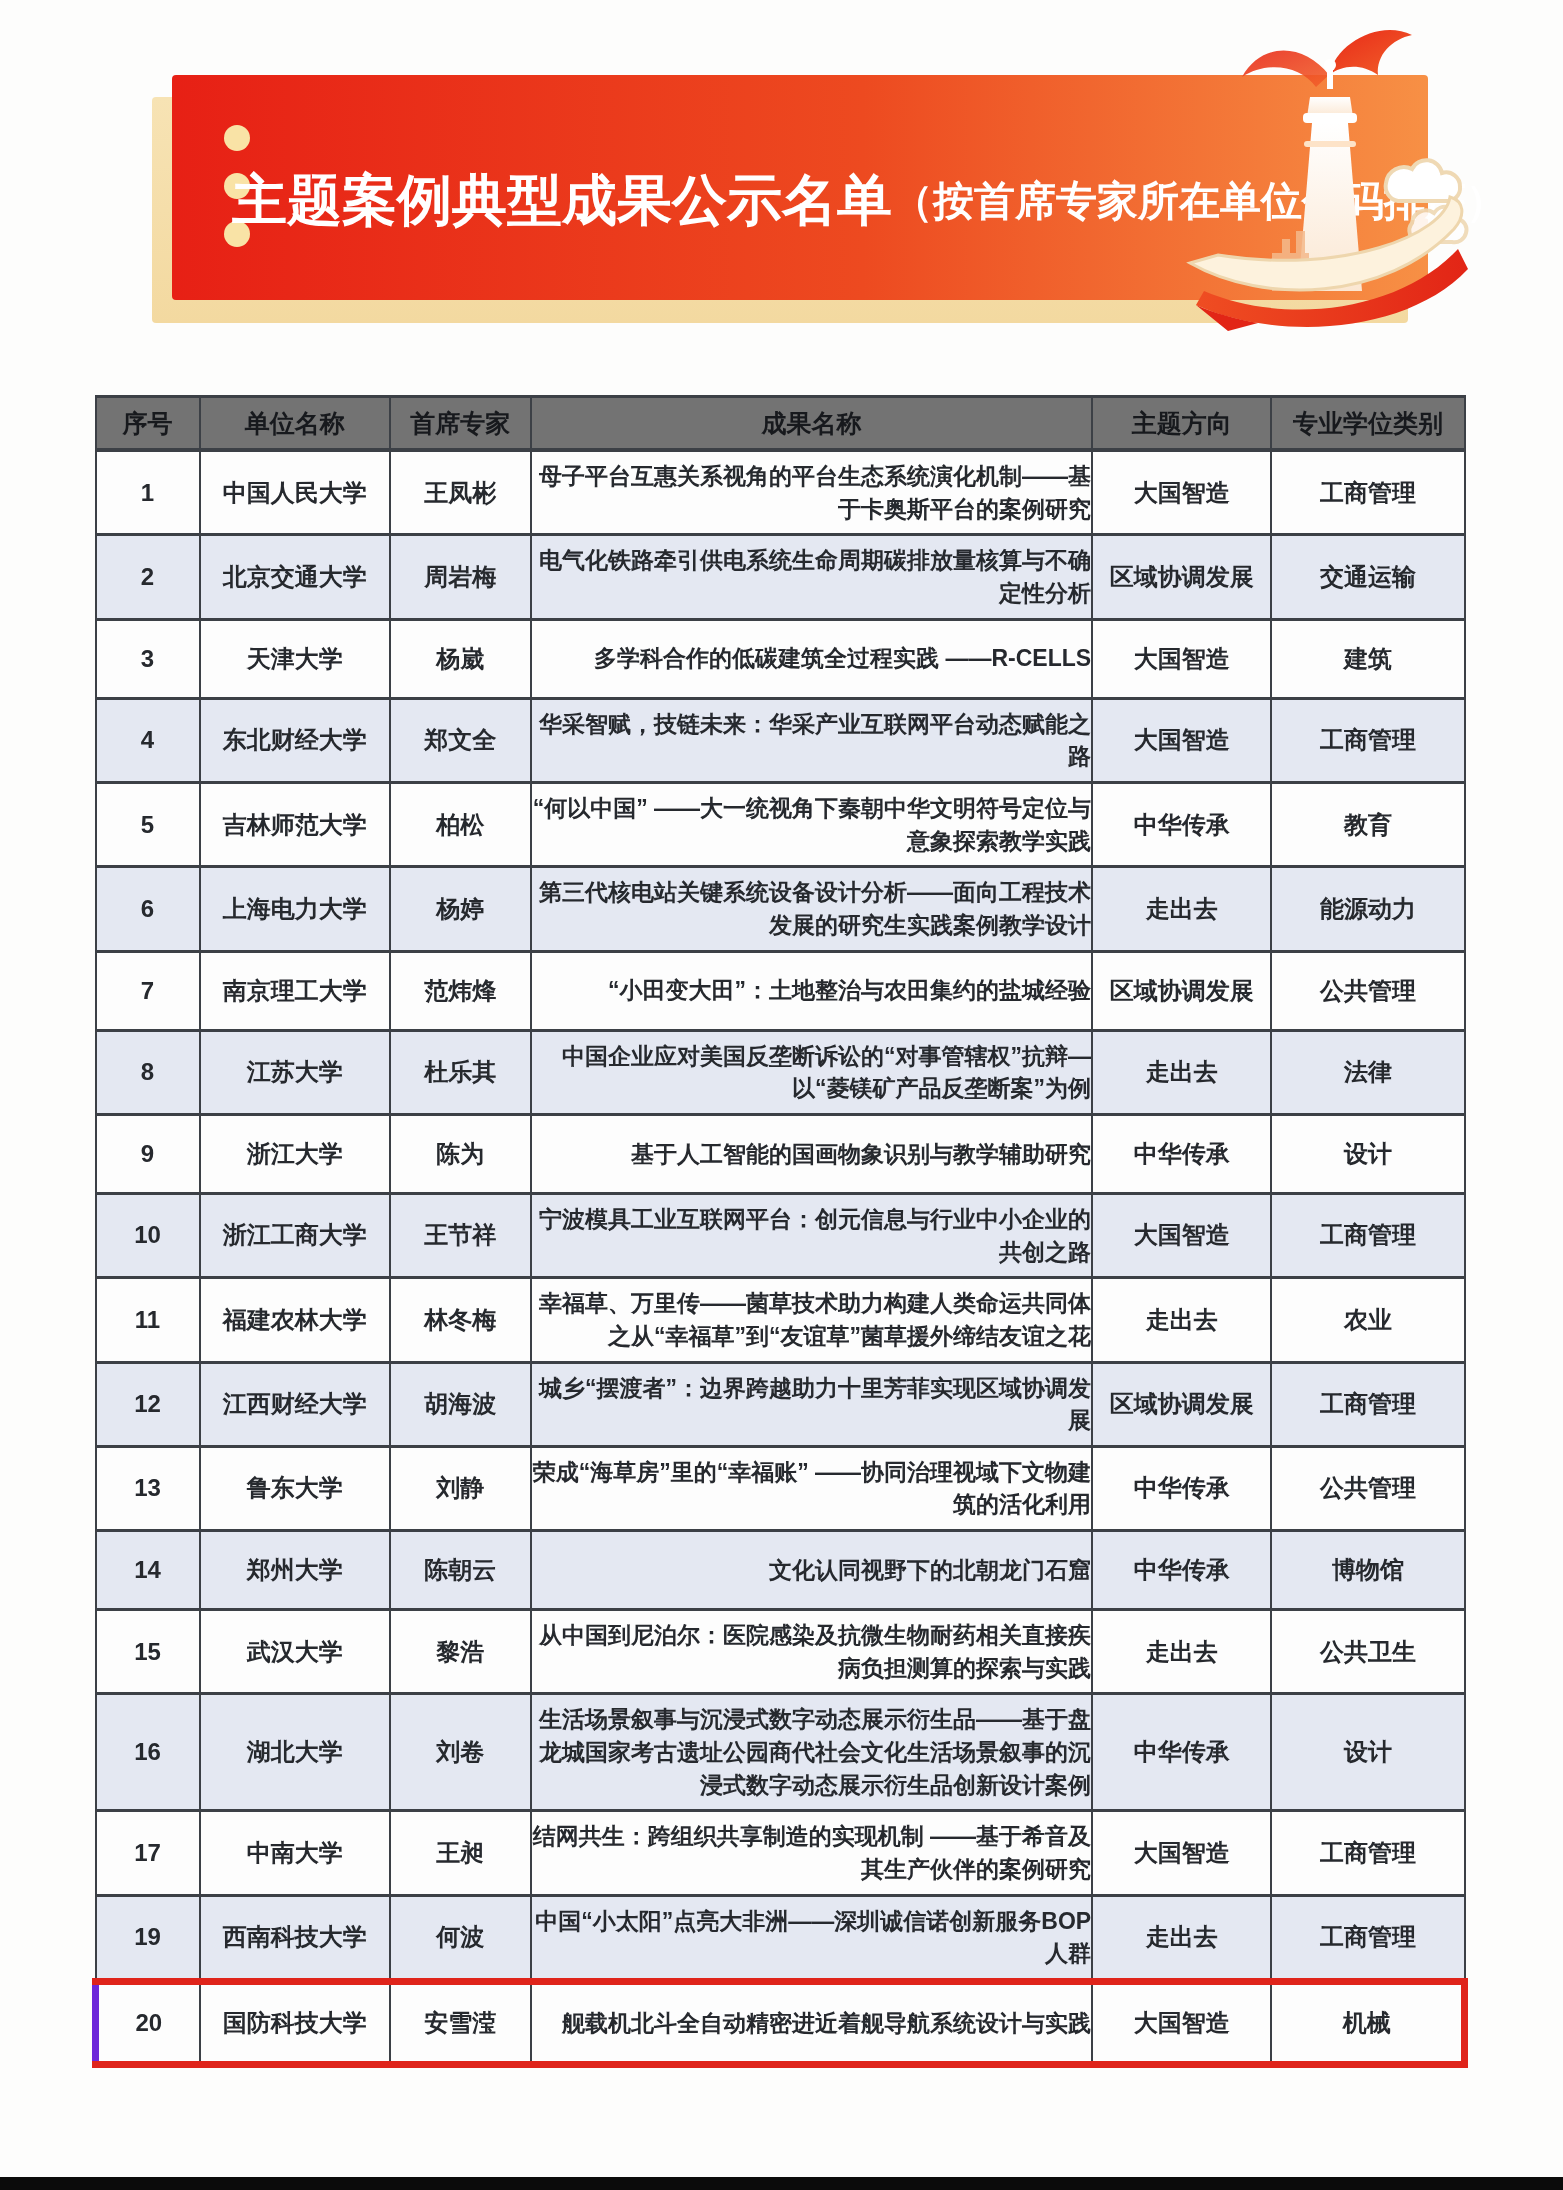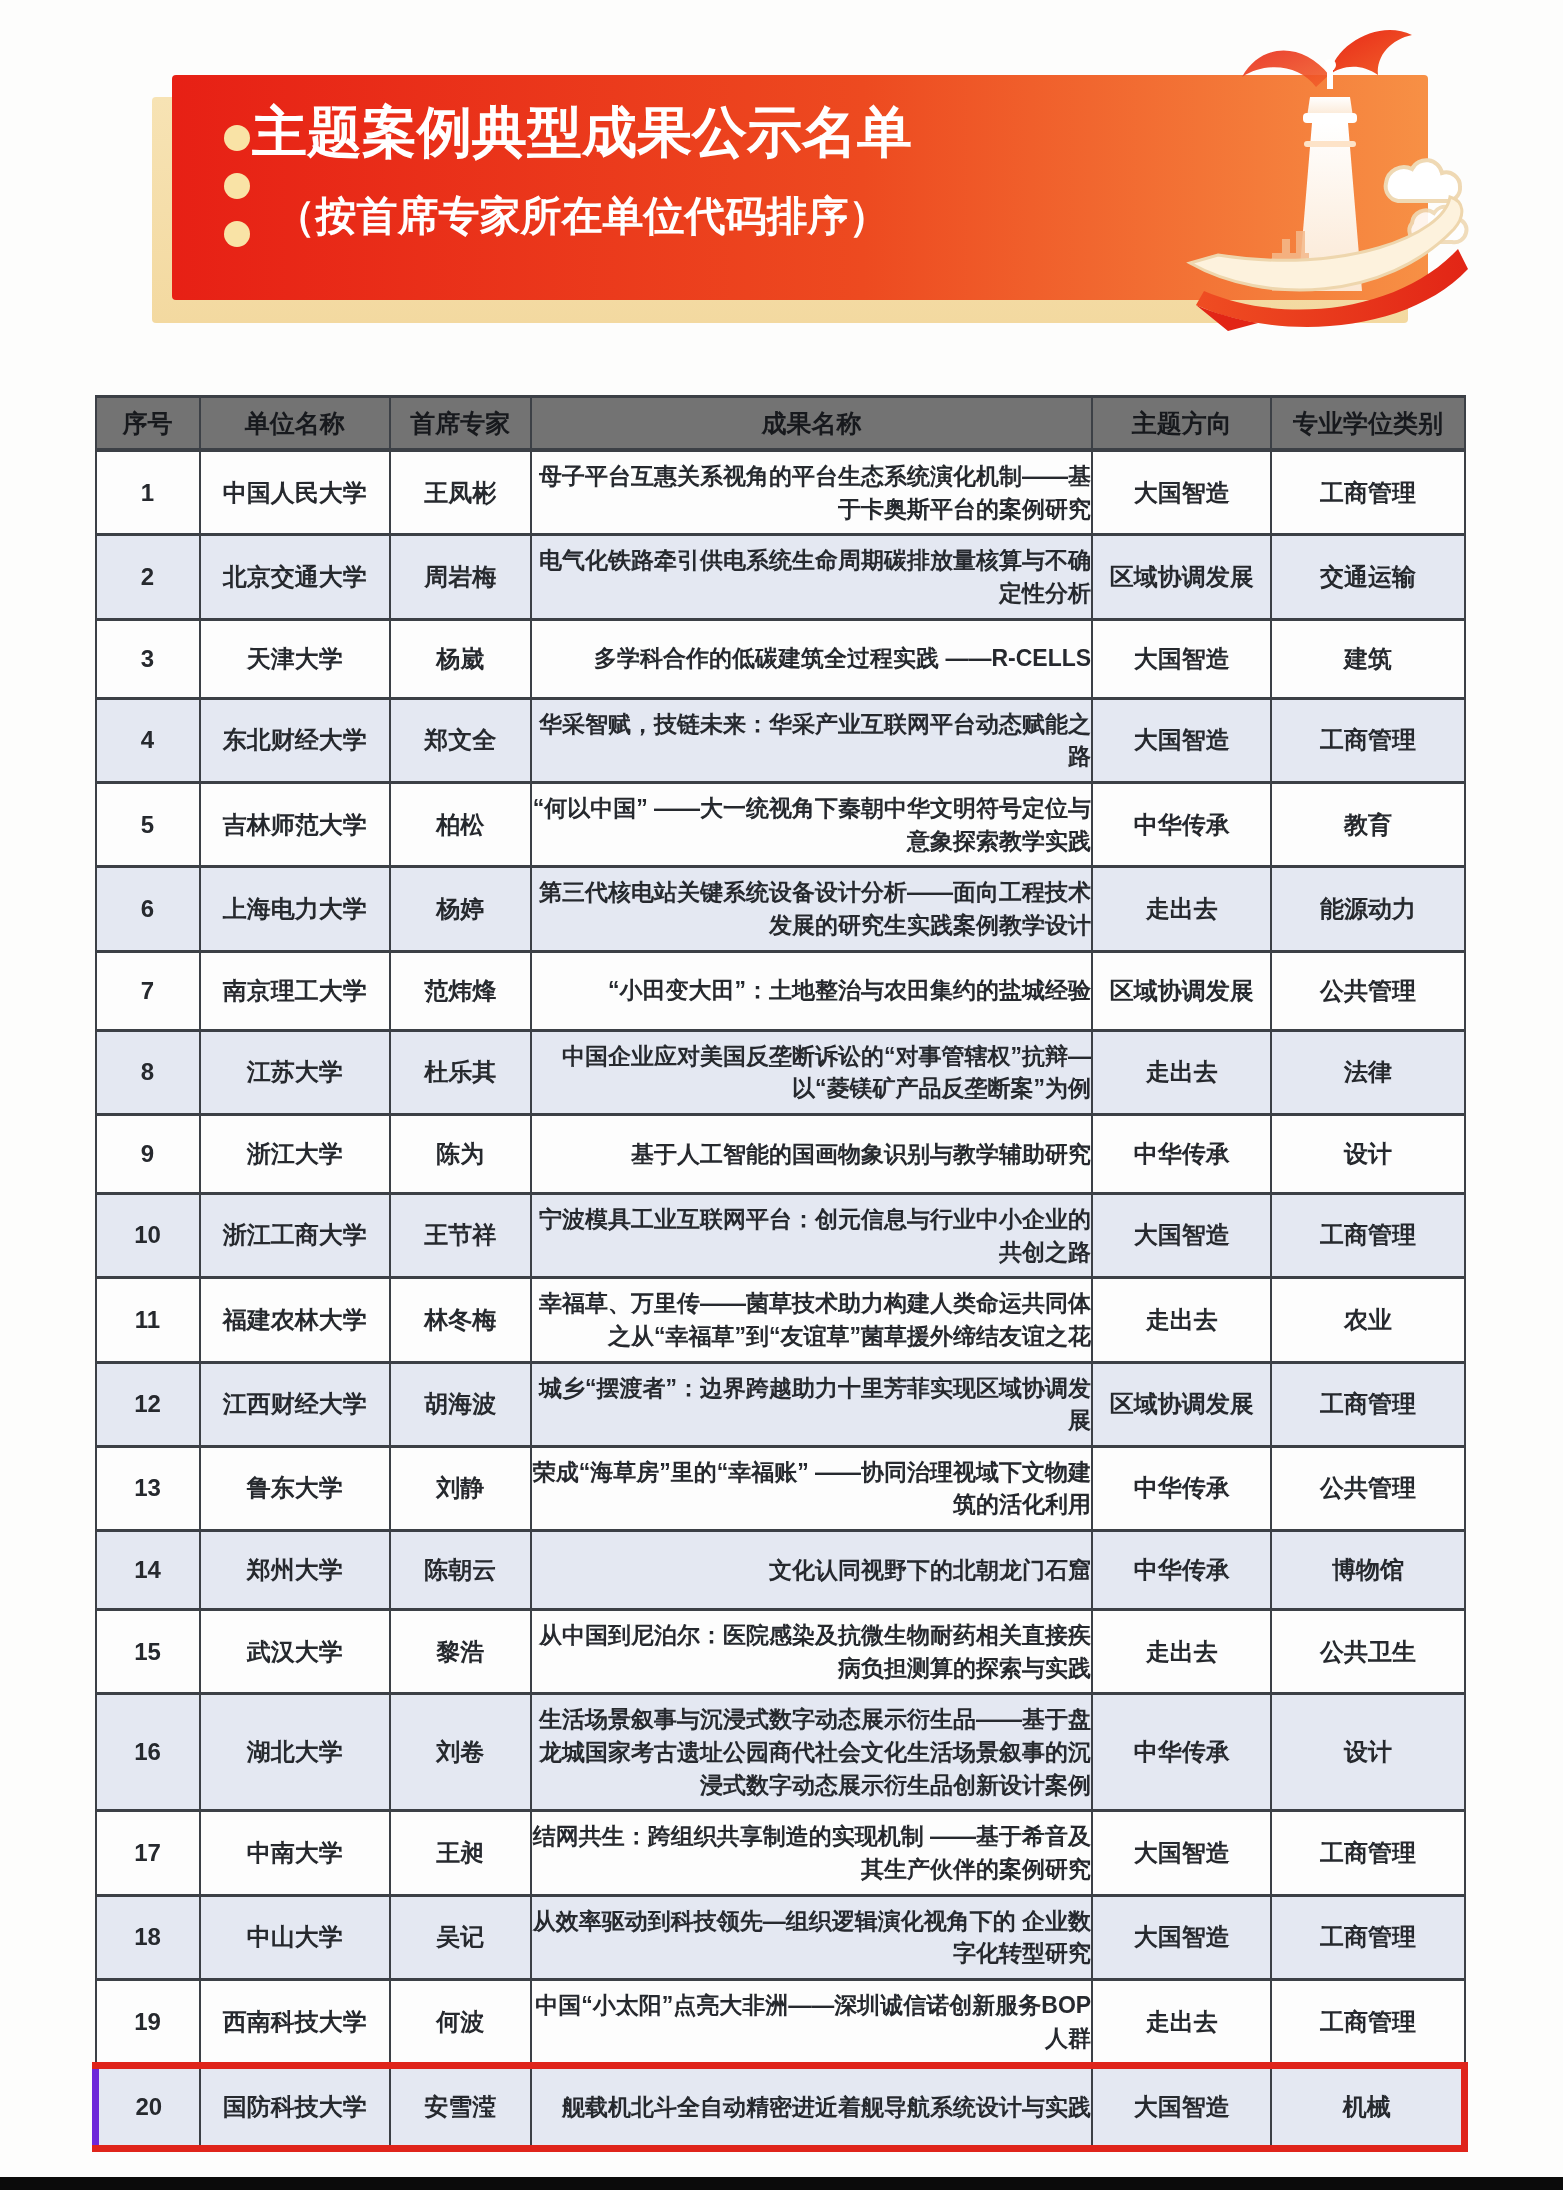--- a/index.html
+++ b/index.html
@@ -18,21 +18,21 @@
   }
   .banner{
     position:absolute;left:20px;top:0;width:1256px;height:225px;
     background:linear-gradient(90deg,#e7201594 , #e72015 0%, #ed4a20 55%, #f79045 100%);
     border-radius:4px;
   }
   .banner-dots{position:absolute;left:52px;top:50px;width:28px;}
   .dot{display:block;width:26px;height:26px;border-radius:50%;background:#f9e3a6;margin-bottom:22px;}
   .banner-text{
     position:absolute;left:60px;top:0;width:700px;height:100%;
-    display:flex;flex-direction:column;align-items:center;color:#ffffff;
+    display:flex;align-items:center;color:#ffffff;
   }
   .banner-title{margin-top:24px;font-size:55px;font-weight:700;line-height:1.2;white-space:nowrap;}
   .banner-subtitle{margin-top:28px;font-size:41px;font-weight:700;line-height:1.15;white-space:nowrap;}
   .banner-illustration{position:absolute;right:-66px;top:-62px;width:340px;height:335px;pointer-events:none;}
   
   .table-area{position:absolute;left:92px;top:395px;width:1376px;}
   table{border-collapse:collapse;width:100%;table-layout:fixed;
         color:#26292e;}
   th,td{border:2px solid #3c4046;border-top-width:3px;border-bottom-width:3px;
         vertical-align:middle;text-align:center;word-break:break-all;}
@@ -252,28 +252,20 @@
         </tr>
         <tr>
           <td>17</td>
           <td>中南大学</td>
           <td>王昶</td>
           <td class="left">结网共生：跨组织共享制造的实现机制 ——基于希音及其生产伙伴的案例研究</td>
           <td>大国智造</td>
           <td>工商管理</td>
         </tr>
         <tr>
-          <td>18</td>
-          <td>中山大学</td>
-          <td>吴记</td>
-          <td class="left">从效率驱动到科技领先—组织逻辑演化视角下的 企业数字化转型研究</td>
-          <td>大国智造</td>
-          <td>工商管理</td>
-        </tr>
-        <tr>
           <td>19</td>
           <td>西南科技大学</td>
           <td>何波</td>
           <td class="left">中国“小太阳”点亮大非洲——深圳诚信诺创新服务BOP人群</td>
           <td>走出去</td>
           <td>工商管理</td>
         </tr>
         <tr class="highlight">
           <td>20</td>
           <td>国防科技大学</td>

